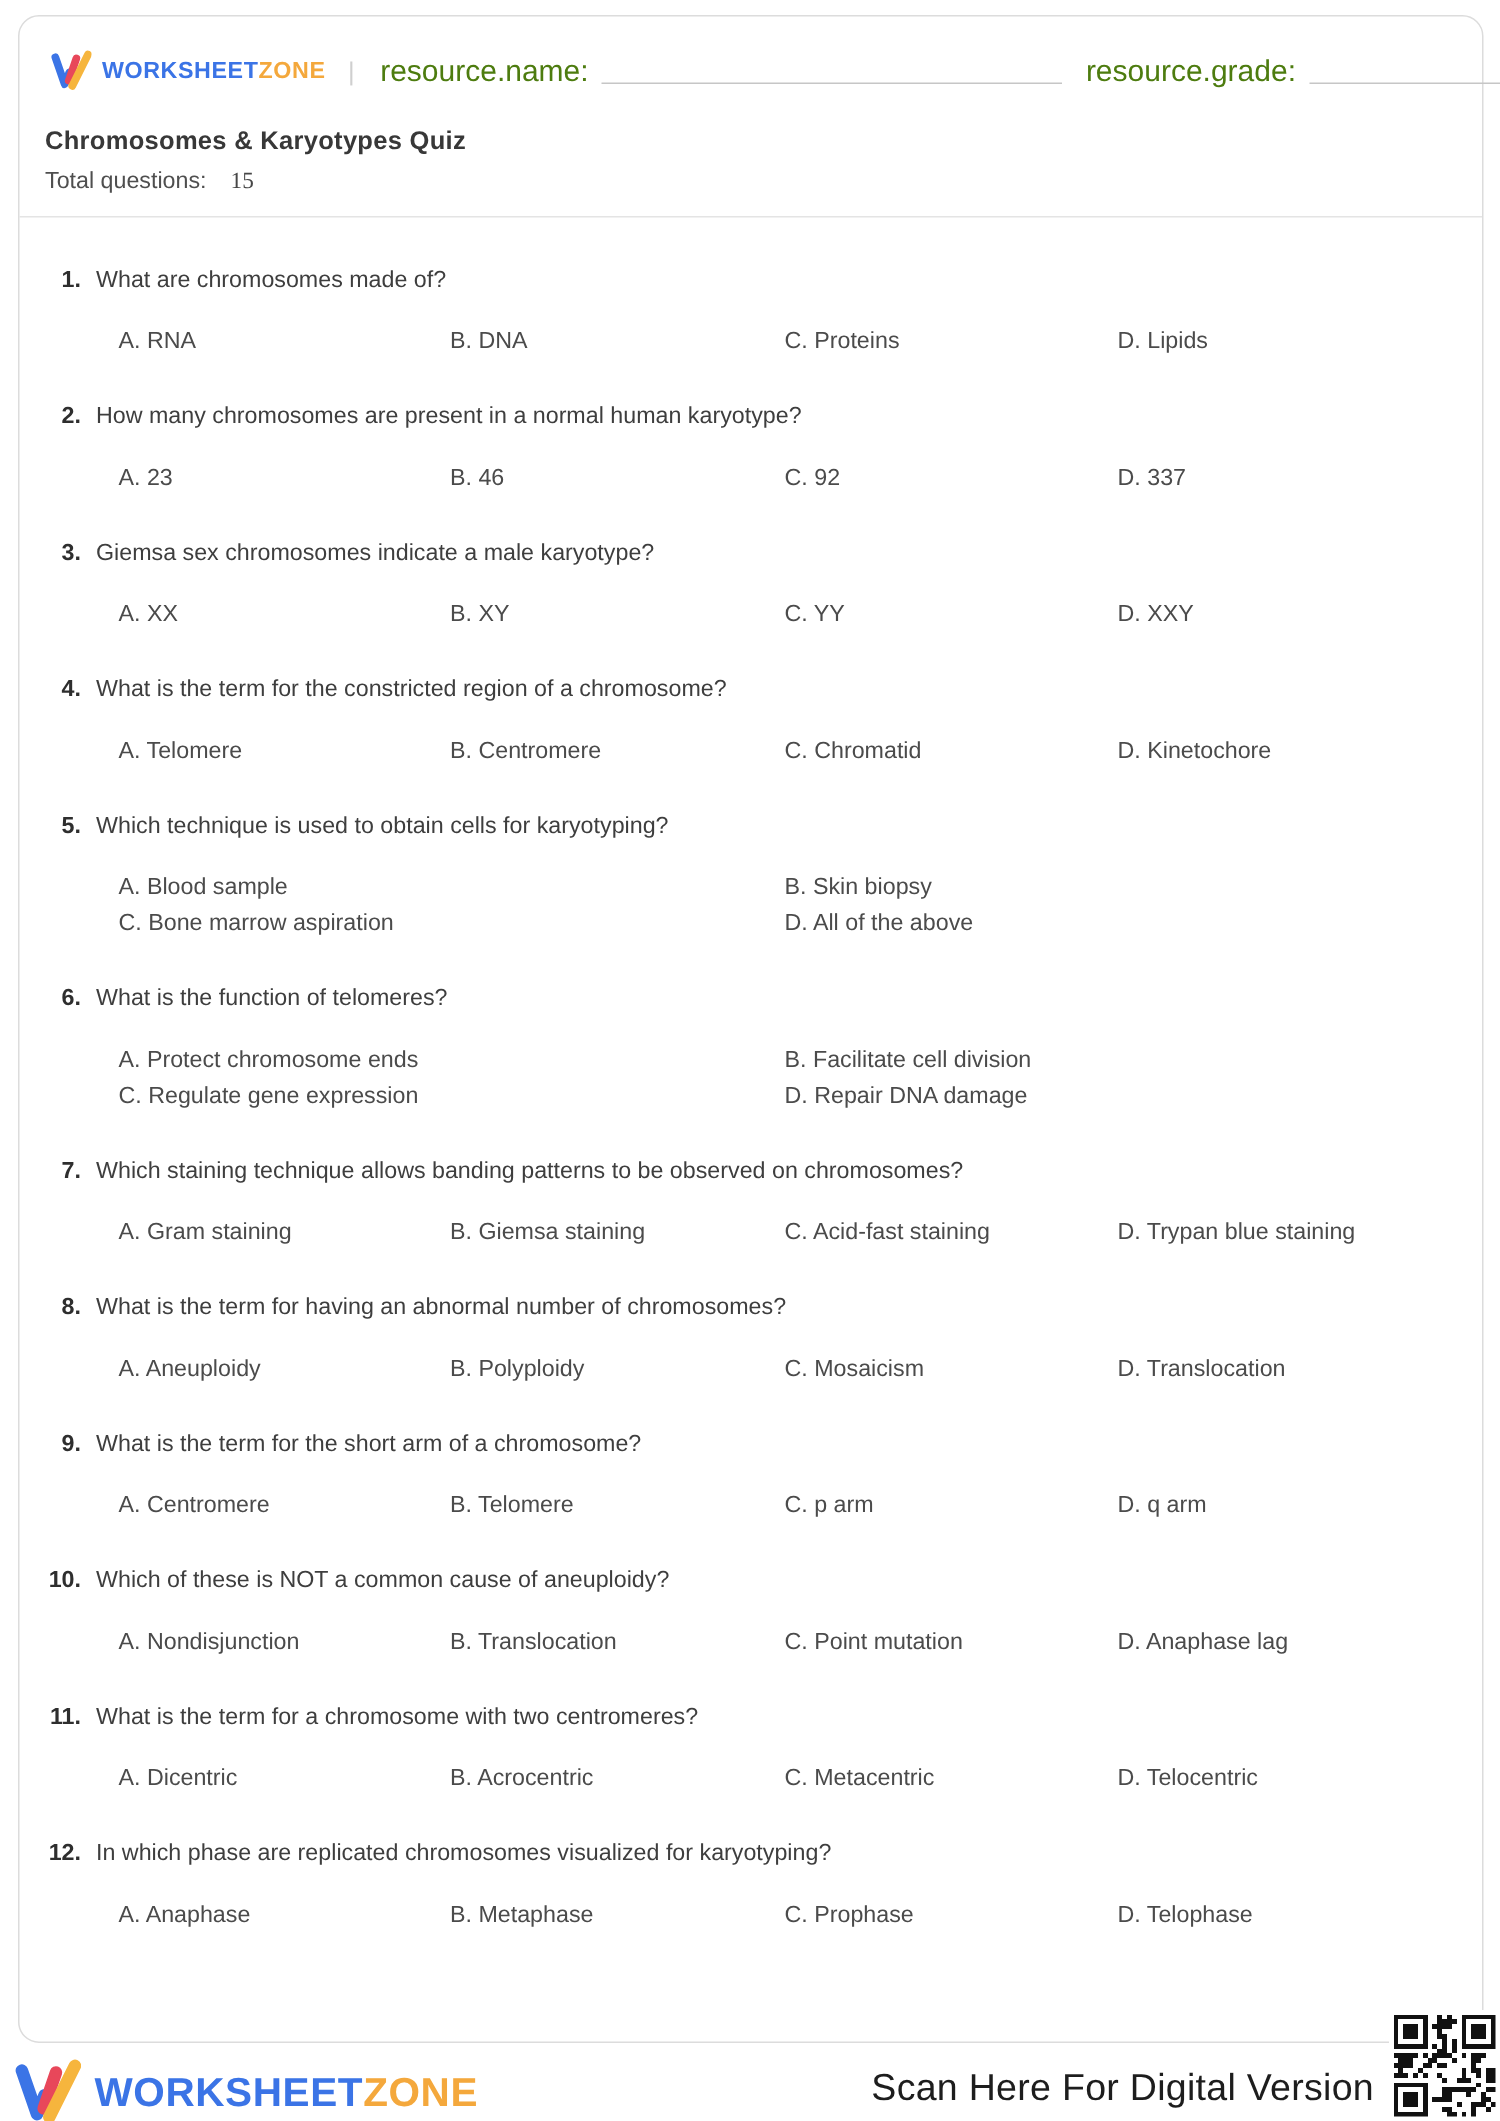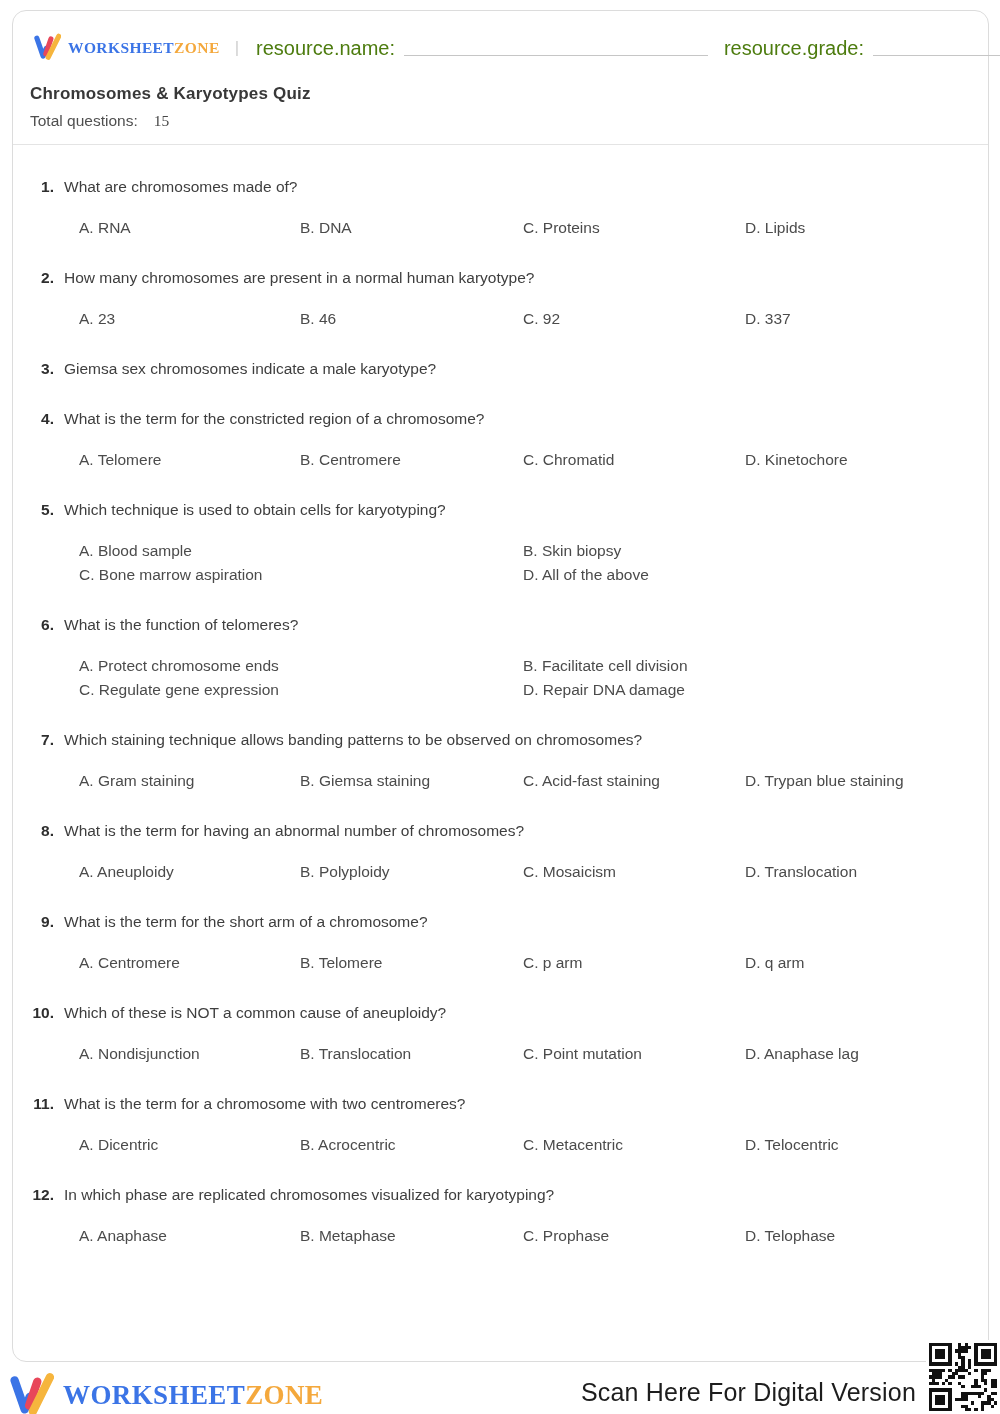--- a/index.html
+++ b/index.html
@@ -18,21 +18,21 @@
     border:1px solid #dcdcdc;
     border-radius:14px;
   }
   
   .header-row {
     display:flex; align-items:center;
     padding:21px 0 0 20px;
     height:53px;
   }
   .brand { display:flex; align-items:center; gap:7px; flex:0 0 auto; }
-  .brand-text { font-weight:bold; letter-spacing:.4px; white-space:nowrap;font-family:Liberation Serif, serif; }
+  .brand-text { font-weight:bold; letter-spacing:.4px; white-space:nowrap; }
   .header-row .brand-text { font-size:15.5px; }
   .brand-part1 { color:var(--brand-blue); }
   .brand-part2 { color:var(--brand-orange); }
   .vert-divider { color:#cfcfcf; font-size:17px; margin:0 17px 0 15px; font-weight:300; }
   .field-label { color:#4d7c0f; font-size:20px; white-space:nowrap; }
   .fill-line { height:15px; border-bottom:1px solid #c6c6c6; }
   .fill-line.name { flex:1 1 auto; margin:0 16px 0 9px; }
   .fill-line.grade { flex:0 0 132px; margin-left:9px; margin-right:-17px; }
   .title {
     margin:20px 0 0 17px;
@@ -128,20 +128,26 @@
           <div class="option">C. 92</div>
           <div class="option">D. 337</div>
         </div>
   </div>
 
   <div class="q-block">
     <div class="q-row">
       <div class="q-num">3.</div>
       <div class="q-text">Giemsa sex chromosomes indicate a male karyotype?</div>
     </div>
+    <div class="options cols-4">
+          <div class="option">A. XX</div>
+          <div class="option">B. XY</div>
+          <div class="option">C. YY</div>
+          <div class="option">D. XXY</div>
+        </div>
   </div>
 
   <div class="q-block">
     <div class="q-row">
       <div class="q-num">4.</div>
       <div class="q-text">What is the term for the constricted region of a chromosome?</div>
     </div>
     <div class="options cols-4">
           <div class="option">A. Telomere</div>
           <div class="option">B. Centromere</div>

